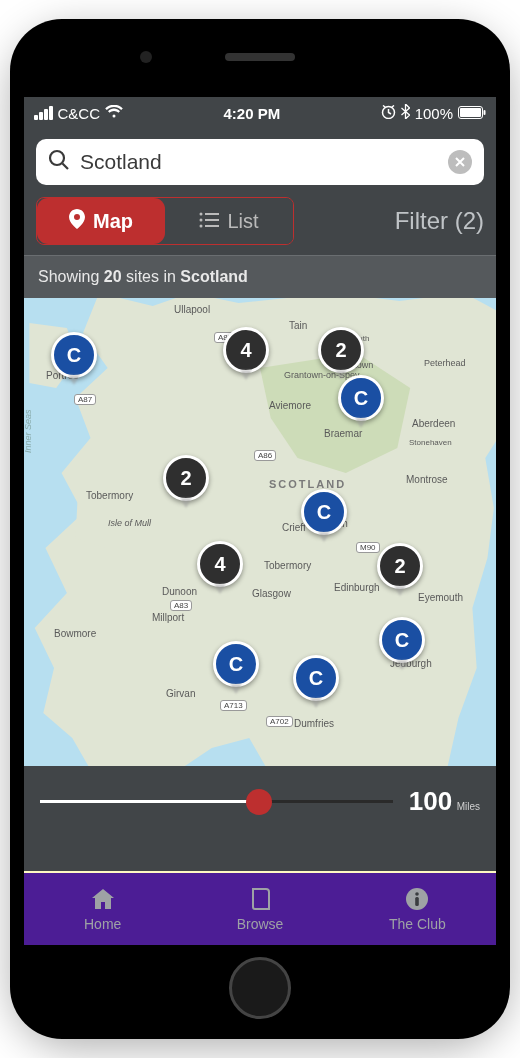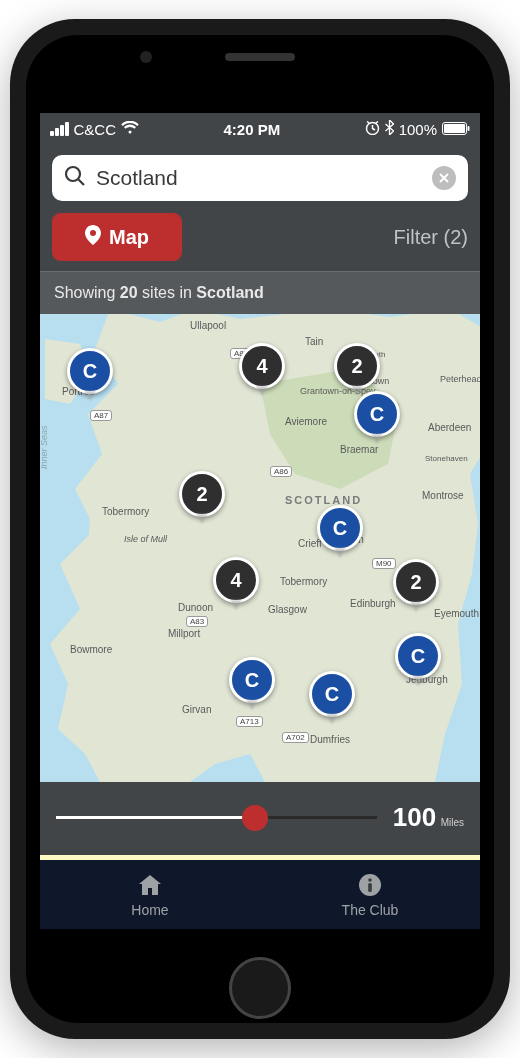--- a/index.html
+++ b/index.html
@@ -9,21 +9,20 @@
     align-items: center;
     min-height: 1058px;
     background: #fff;
     font-family: -apple-system, BlinkMacSystemFont, "Segoe UI", sans-serif;
   }
   .phone-frame {
     width: 500px;
     height: 1020px;
     background: #1a1a1a;
     border-radius: 65px;
-    padding: 16px;
     box-shadow: 0 10px 40px rgba(0,0,0,0.3);
     position: relative;
   }
   .phone-inner {
     width: 100%;
     height: 100%;
     background: #000;
     border-radius: 52px;
     overflow: hidden;
     position: relative;
@@ -125,25 +124,25 @@
     width: 128px;
     height: 46px;
     display: flex;
     align-items: center;
     justify-content: center;
     gap: 8px;
     font-size: 20px;
     color: #bbb;
     background: #414548;
   }
-  .seg-btn.active { background: #bd2f2f; color: #fff; font-weight: 600; }
+  .seg-btn.active { background: #bd2f2f; color: #fff; font-weight: 600; border-radius: 11px; }
   .filter-link {
     margin-left: auto;
     color: #bfc3c6;
-    font-size: 20px;
+    font-size: 24px;
   }
   
   .results-bar {
     background: #55595c;
     color: #e8e8e8;
     font-size: 16px;
     padding: 12px 14px;
     border-top: 1px solid #6a6e71;
   }
   
@@ -223,23 +222,23 @@
     border-radius: 50%;
     transform: translate(-50%, -50%);
   }
   .slider-val { font-size: 26px; font-weight: 600; color: #fff; }
   .slider-unit { font-size: 10px; color: #d0d0d0; }
   
   .bottom-nav {
     position: absolute;
     bottom: 0; left: 0; right: 0;
     height: 74px;
-    background: #0f172a;
-    display: flex;
-    border-top: 5px solid #fef9c3;
+    background: #4c1d95;
+    display: flex;
+    border-top: 2px solid #fef9c3;
     justify-content: flex-end;
   }
   .nav-item {
     flex: 1;
     display: flex;
     flex-direction: column;
     align-items: center;
     justify-content: center;
     gap: 4px;
     color: #9ea2a5;
@@ -327,20 +326,33 @@
       <div class="tabs-row">
         <div class="seg">
           <div class="seg-btn active">
             <span>
               <svg width="16" height="20" viewBox="0 0 16 20">
                   <path d="M8 0C3.6 0 0 3.6 0 8c0 6 8 12 8 12s8-6 8-12c0-4.4-3.6-8-8-8zm0 11a3 3 0 110-6 3 3 0 010 6z" fill="#fff"></path>
                 </svg>
             </span>
             <span>Map</span>
           </div>
+          <div class="seg-btn">
+            <span>
+              <svg width="20" height="16" viewBox="0 0 20 16">
+                  <circle cx="2" cy="2" r="1.5" fill="#bbb"></circle>
+                  <rect x="6" y="1" width="14" height="2" fill="#bbb"></rect>
+                  <circle cx="2" cy="8" r="1.5" fill="#bbb"></circle>
+                  <rect x="6" y="7" width="14" height="2" fill="#bbb"></rect>
+                  <circle cx="2" cy="14" r="1.5" fill="#bbb"></circle>
+                  <rect x="6" y="13" width="14" height="2" fill="#bbb"></rect>
+                </svg>
+            </span>
+            <span>List</span>
+          </div>
         </div>
         <div class="filter-link">Filter (2)</div>
       </div>
 
       <div class="results-bar">
         <span>Showing </span><b>20</b><span> sites in </span><b>Scotland</b>
       </div>
 
       <div class="map">
         <svg class="land" viewBox="0 0 440 468" preserveAspectRatio="none">
@@ -350,21 +362,21 @@
           <path fill="#e0e5d4" d="M50 200 L90 195 L100 230 L75 250 L48 240 Z"></path>
         </svg>
 
         <span class="map-label big" style="top:180px;left:245px">SCOTLAND</span>
         <span class="map-label" style="top:6px;left:150px">Ullapool</span>
         <span class="map-label" style="top:22px;left:265px">Tain</span>
         <span class="map-label" style="top:72px;left:22px">Portree</span>
         <span class="map-label" style="top:72px;left:260px;font-size:9px">Grantown-on-Spey</span>
         <span class="map-label" style="top:102px;left:245px">Aviemore</span>
         <span class="map-label" style="top:130px;left:300px">Braemar</span>
-        <span class="map-label" style="top:108px;left:388px">Aberdeen</span>
+        <span class="map-label" style="top:120px;left:388px">Aberdeen</span>
         <span class="map-label" style="top:176px;left:382px">Montrose</span>
         <span class="map-label" style="top:220px;left:300px">Perth</span>
         <span class="map-label" style="top:224px;left:258px">Crieff</span>
         <span class="map-label" style="top:262px;left:240px">Tobermory</span>
         <span class="map-label" style="top:288px;left:138px">Dunoon</span>
         <span class="map-label" style="top:290px;left:228px">Glasgow</span>
         <span class="map-label" style="top:284px;left:310px">Edinburgh</span>
         <span class="map-label" style="top:294px;left:394px">Eyemouth</span>
         <span class="map-label" style="top:360px;left:366px">Jedburgh</span>
         <span class="map-label" style="top:390px;left:142px">Girvan</span>
@@ -413,20 +425,27 @@
 
       <div class="bottom-nav">
         <div class="nav-item">
           <svg class="nav-ic" viewBox="0 0 26 26">
               <path d="M13 3l11 9h-3v11h-6v-7h-4v7H5V12H2z" fill="currentColor"></path>
             </svg>
           <span>Home</span>
         </div>
         <div class="nav-item">
           <svg class="nav-ic" viewBox="0 0 26 26">
+              <path d="M6 3h13a3 3 0 013 3v17H8a2 2 0 01-2-2V3z" stroke="currentColor" stroke-width="2" fill="none"></path>
+              <path d="M6 3v18" stroke="currentColor" stroke-width="2"></path>
+            </svg>
+          <span>Browse</span>
+        </div>
+        <div class="nav-item">
+          <svg class="nav-ic" viewBox="0 0 26 26">
               <circle cx="13" cy="13" r="11" fill="currentColor"></circle>
               <circle cx="13" cy="8" r="1.8" fill="#3a3d40"></circle>
               <rect x="11.2" y="11" width="3.6" height="9" rx="1.5" fill="#3a3d40"></rect>
             </svg>
           <span>The Club</span>
         </div>
       </div>
 
     </div>
   </div>

